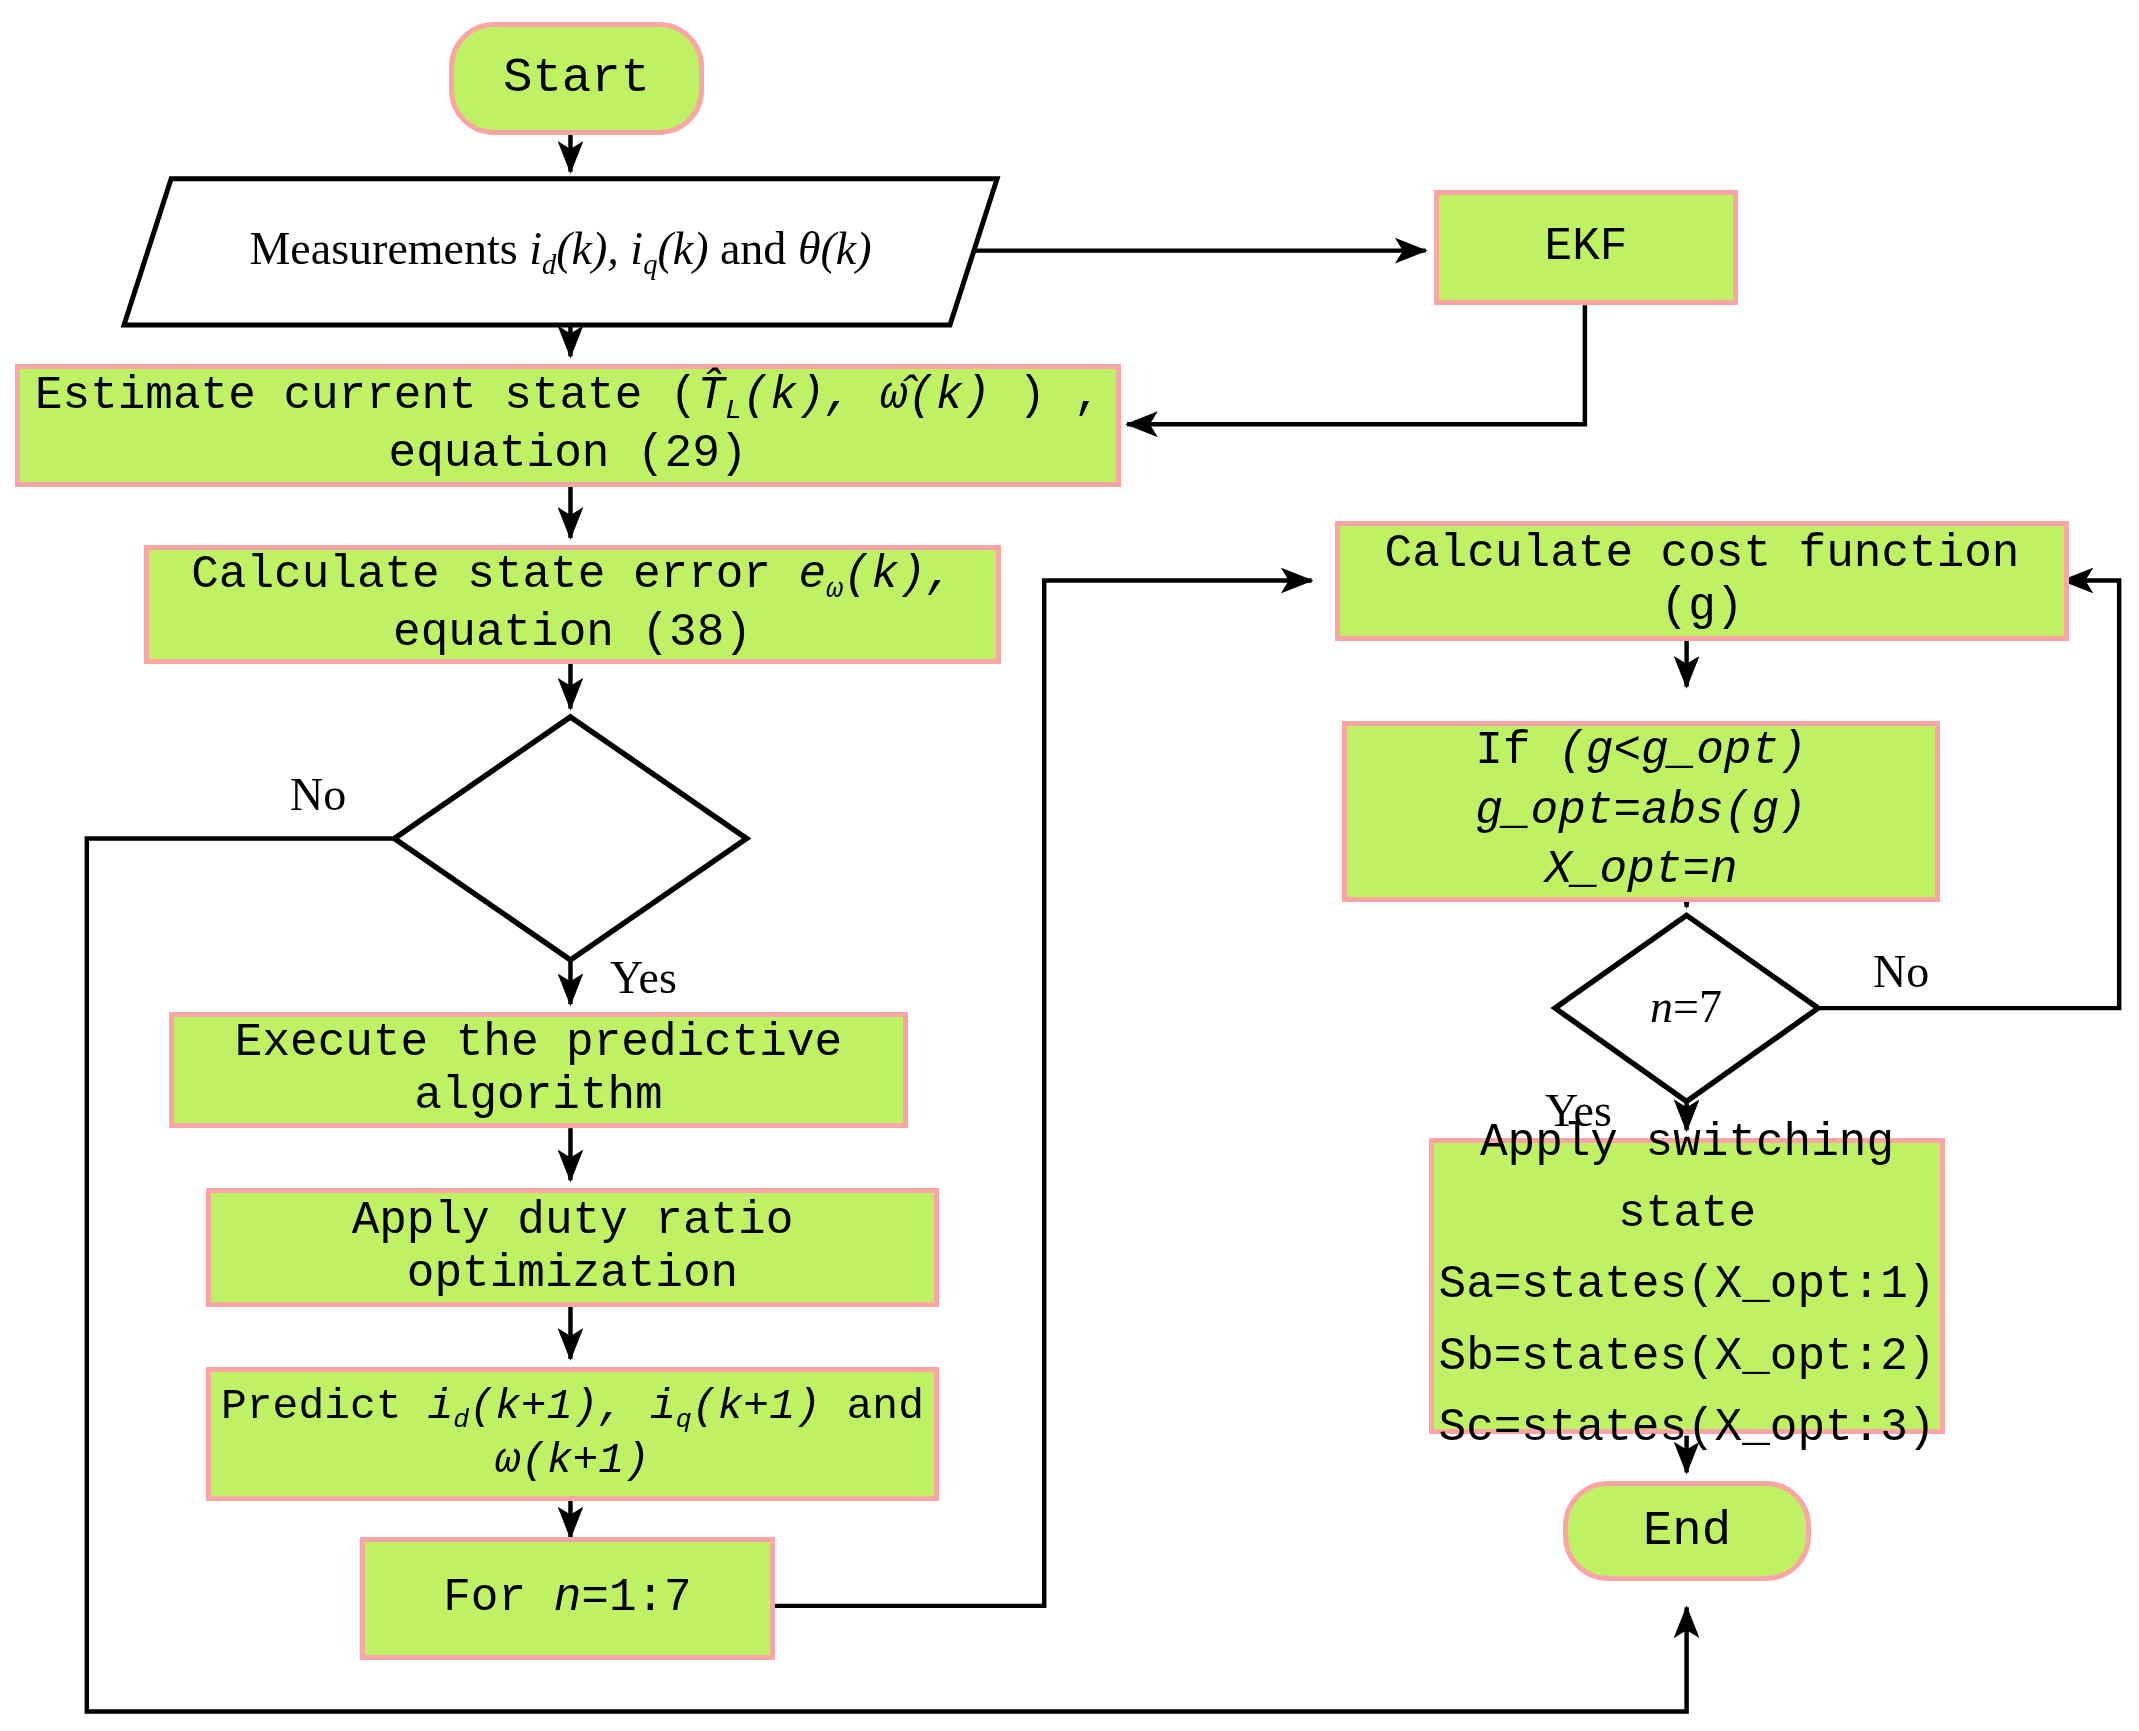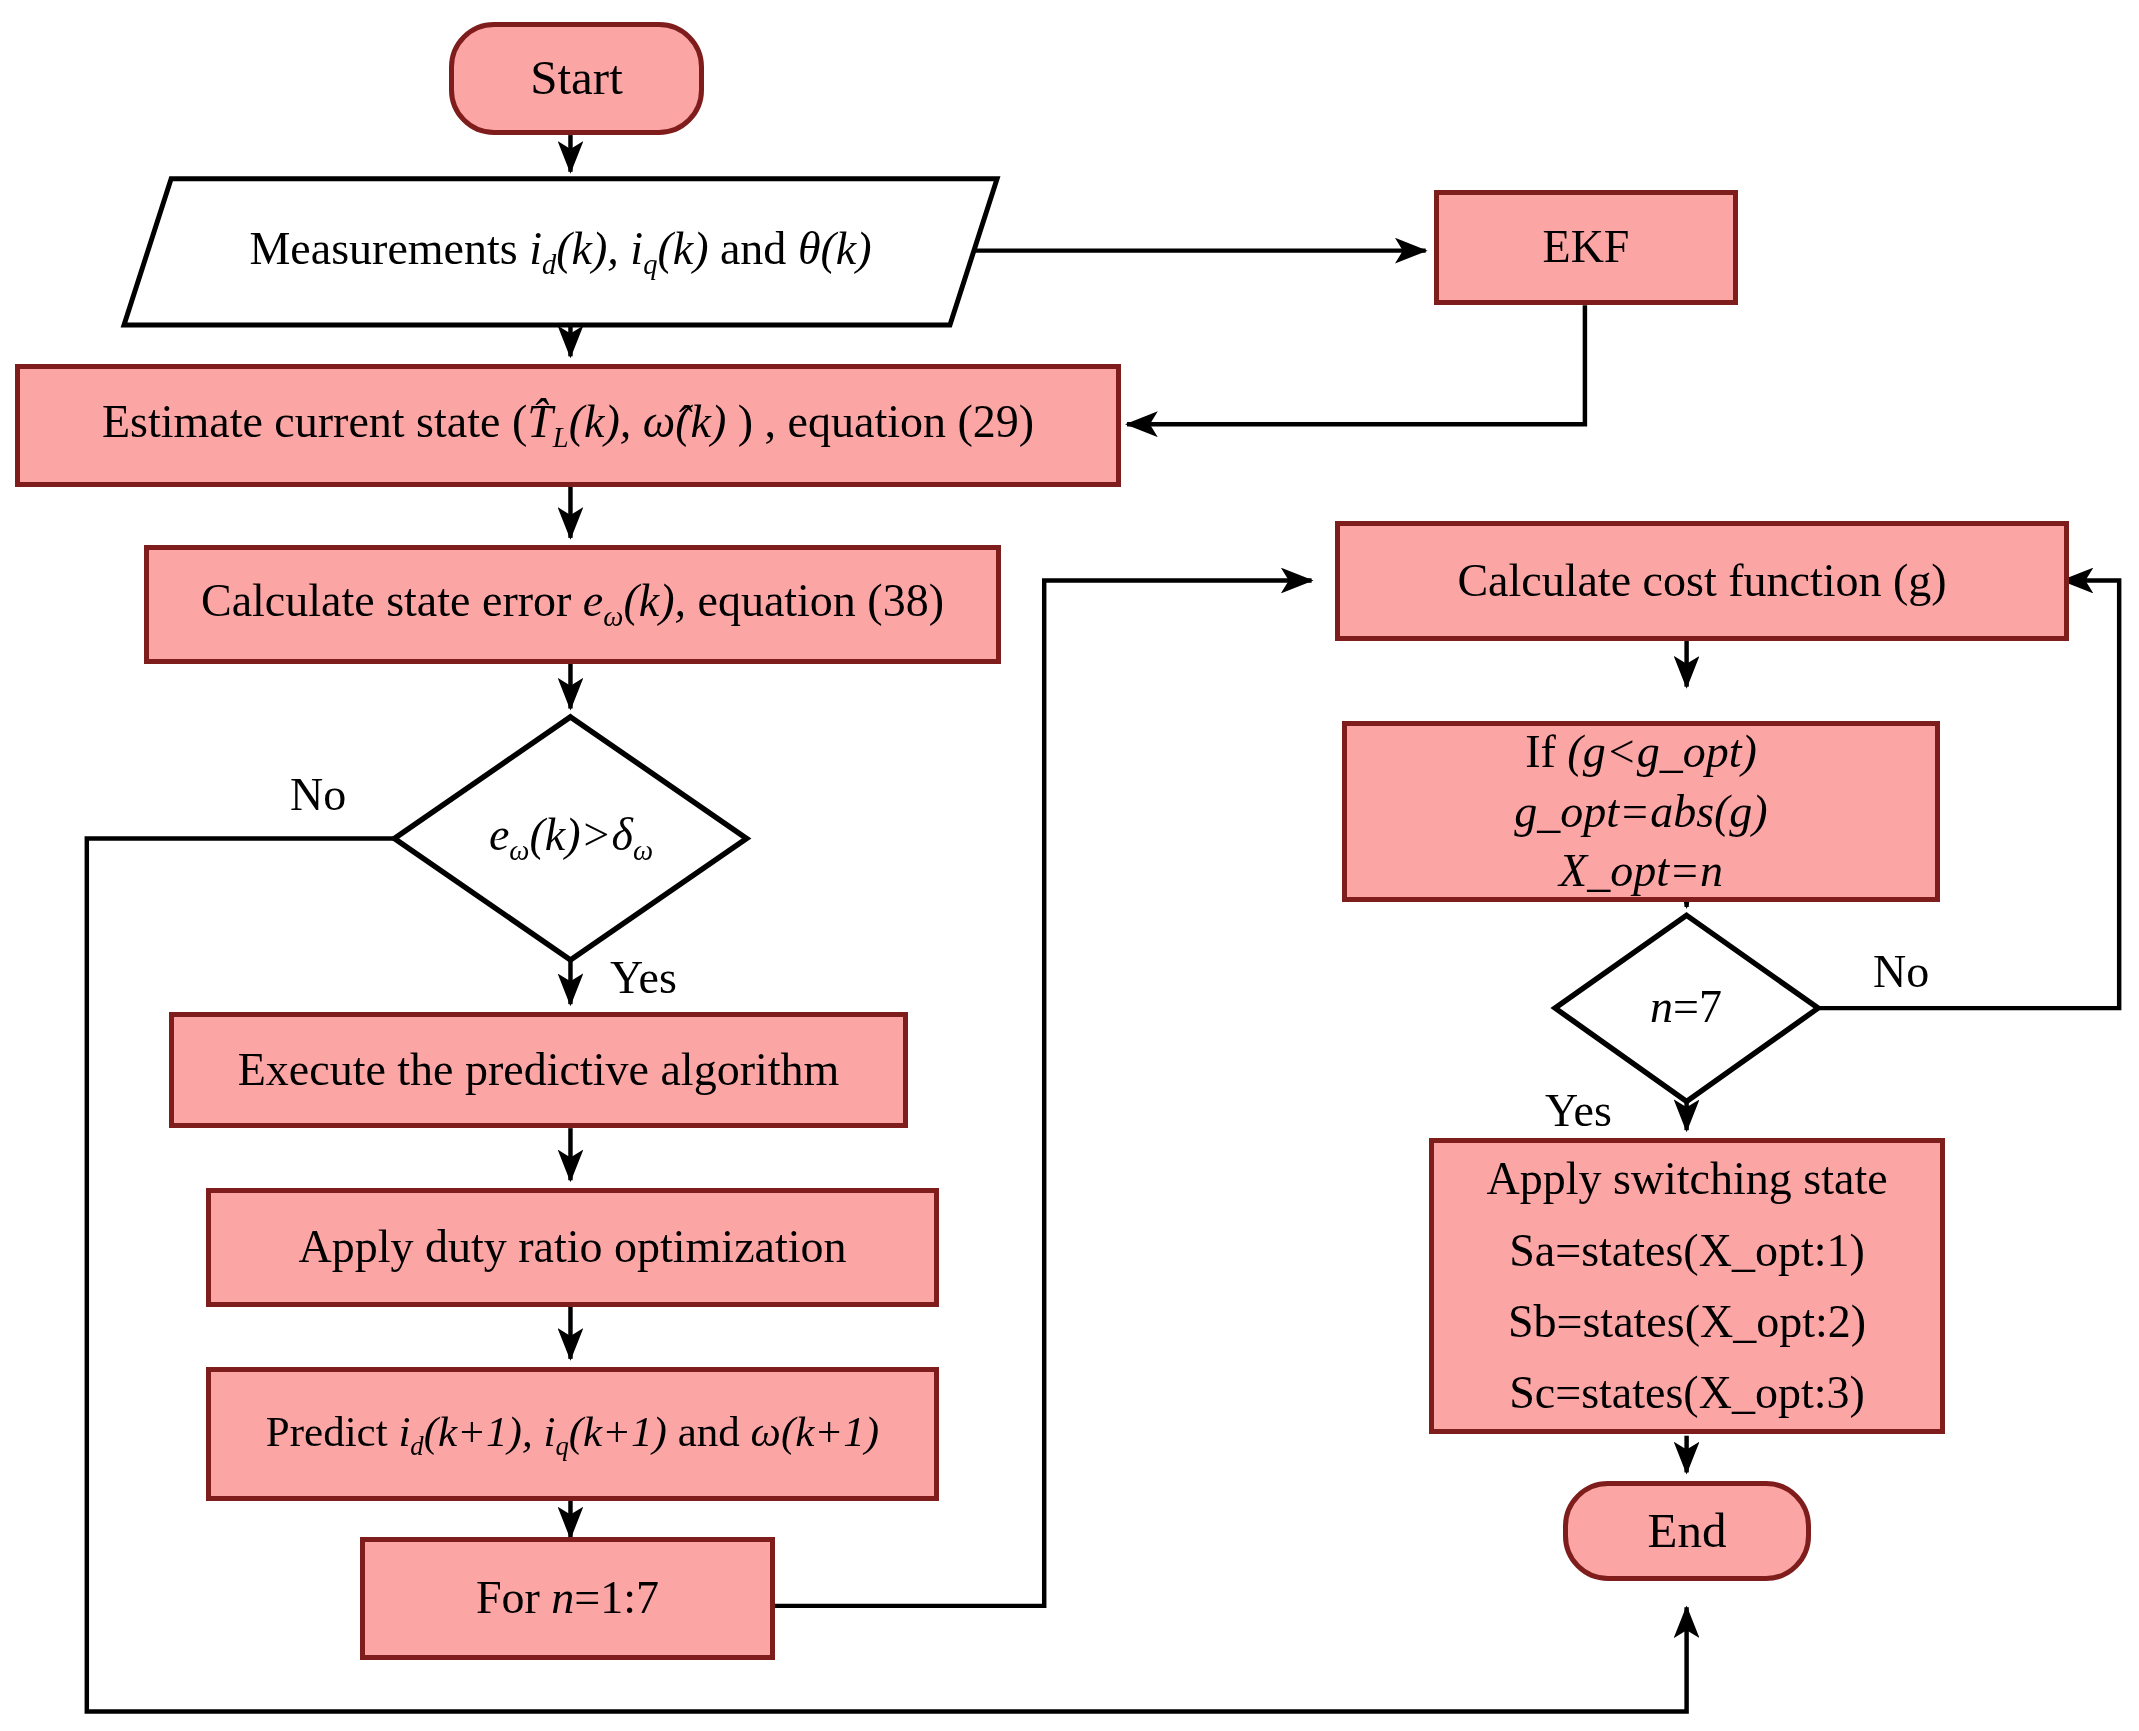--- a/index.html
+++ b/index.html
@@ -1,21 +1,21 @@
 <!DOCTYPE html>
 <html style="font-size:8px"><head>
 <meta charset="utf-8">
 <style>
   html,body{margin:0;padding:0;background:#ffffff;}
   #canvas{position:relative;width:2140px;height:1732px;background:#ffffff;overflow:hidden;
           font-family:"Liberation Serif","DejaVu Serif",serif;color:#000;}
   #wires{position:absolute;left:0;top:0;width:2140px;height:1732px;}
   .node{position:absolute;display:flex;flex-direction:column;align-items:center;justify-content:center;
         text-align:center;font-size:46px;line-height:1.15;box-sizing:border-box;}
-  .box{border:5px solid #7f1d1d;background:#fca5a5;}
+  .box{border:5px solid #fca5a5;background:#bef264;font-family:Liberation Mono, monospace;}
   .rounded{border-radius:45px;}
   .shape-label{background:transparent;border:none;}
   .edge-label{position:absolute;font-size:46px;font-family:"Liberation Serif","DejaVu Serif",serif;}
   .it{font-style:italic;}
   .sub{font-size:0.62em;vertical-align:-0.35em;}
   .big{font-size:49px;}
   .ml .line{display:block;}
   .lh-if .line{line-height:1.3;}
   .lh-apply .line{line-height:1.55;}
 </style>
@@ -87,23 +87,20 @@
   </div>
 
   <div class="node box" style="left:15px;top:364px;width:1106px;height:123px;">
     <span><span>Estimate current state (</span><span class="it">T̂</span><span class="it sub">L</span><span class="it">(k), </span><span class="it">ω̂(k)</span><span> ) , equation (29)</span></span>
   </div>
 
   <div class="node box" style="left:144px;top:545px;width:857px;height:119px;">
     <span><span>Calculate state error </span><span class="it">e</span><span class="it sub">ω</span><span class="it">(k),</span><span> equation (38)</span></span>
   </div>
 
-  <div class="node shape-label" style="left:422px;top:759px;width:298px;height:159px;">
-    <span><span class="it">e</span><span class="it sub">ω</span><span class="it">(k)</span><span class="it">&gt;</span><span class="it">δ</span><span class="it sub">ω</span></span>
-  </div>
 
   <div class="node box" style="left:169px;top:1012px;width:739px;height:116px;">
     <span>Execute the predictive algorithm</span>
   </div>
 
   <div class="node box" style="left:206px;top:1188px;width:733px;height:119px;">
     <span>Apply duty ratio optimization</span>
   </div>
 
   <div class="node box" style="left:206px;top:1367px;width:733px;height:134px;font-size:43px;">

